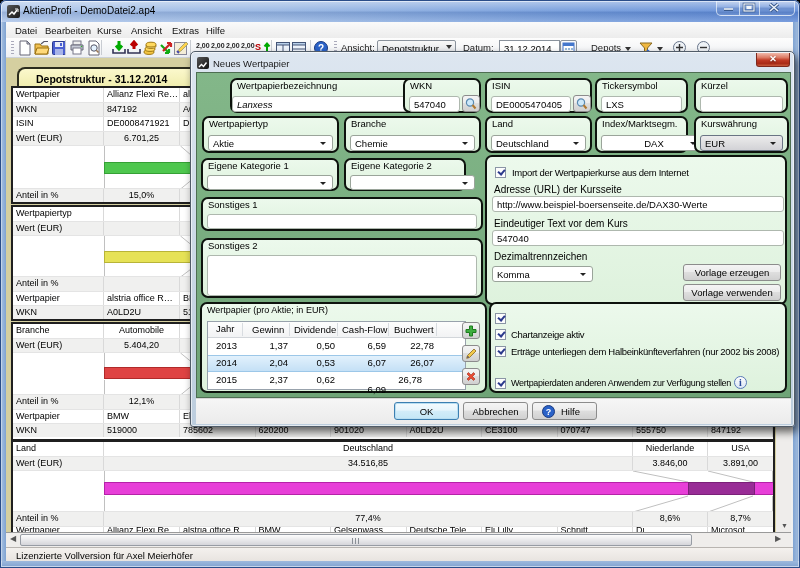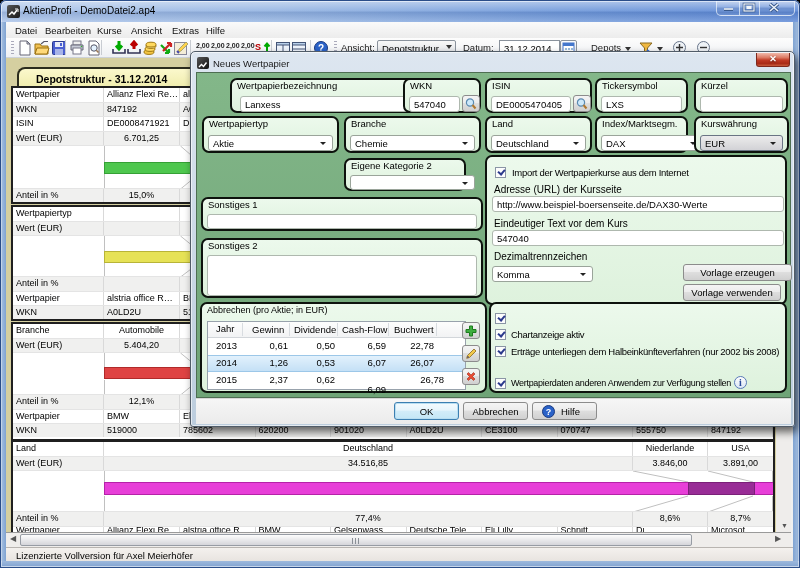--- a/index.html
+++ b/index.html
@@ -382,21 +382,21 @@
 <div id="dlg">
 <div id="dico"><svg width="12" height="12">
         <path d="M2 8 L4.5 5.5 L6.5 7.5 L9.5 3.5" stroke="#fff" stroke-width="1.4" fill="none"></path>
       </svg></div>
 <div id="dtitle" style="left:22px;">Neues Wertpapier</div>
 <div id="dclose">✕</div>
 <div id="dbody">
 
 <div class="g" style="left:5px;top:5px;width:196px;height:35px;margin-left:28px;">
         <div class="glab">Wertpapierbezeichnung</div>
-        <div class="inp" style="left:8px;top:16px;width:216px;height:16px;">Lanxess</div>
+        <div class="inp" style="left:0;top:16px;width:216px;height:16px;font-style:italic;">Lanxess</div>
       </div>
 <div class="g" style="left:206px;top:5px;width:78px;height:35px;">
         <div class="glab">WKN</div>
         <div class="inp" style="left:4px;top:16px;width:51px;height:16px;">547040</div>
         <div class="btn" style="left:57px;top:15px;width:18px;height:17px;"><svg width="14" height="14" style="margin-top:1px;">
             <circle cx="6" cy="5.5" r="3.6" fill="#cde8fa" stroke="#5a8ab0" stroke-width="1.2"></circle>
             <line x1="8.5" y1="8" x2="11.5" y2="11.5" stroke="#b07830" stroke-width="2"></line>
           </svg></div>
       </div>
 <div class="g" style="left:288px;top:5px;width:107px;height:35px;">
@@ -423,27 +423,31 @@
 <div class="g" style="left:147px;top:43px;width:137px;height:37px;">
         <div class="glab">Branche</div>
         <div class="cmb" style="left:4px;top:17px;width:125px;height:16px;">Chemie</div>
       </div>
 <div class="g" style="left:288px;top:43px;width:107px;height:37px;">
         <div class="glab">Land</div>
         <div class="cmb" style="left:4px;top:17px;width:95px;height:16px;">Deutschland</div>
       </div>
 <div class="g" style="left:398px;top:43px;width:93px;height:37px;">
         <div class="glab">Index/Marktsegm.</div>
-        <div class="cmb" style="left:4px;top:17px;width:102px;height:16px;">DAX</div>
+        <div class="cmb" style="left:4px;top:17px;width:102px;height:16px;text-align:center;">DAX</div>
       </div>
 <div class="g" style="left:497px;top:43px;width:95px;height:37px;">
         <div class="glab">Kurswährung</div>
         <div class="cmb" style="left:4px;top:17px;width:83px;height:16px;background:linear-gradient(#ececec,#d2d2d6);border-color:#6a7584;">EUR</div>
       </div>
 
+<div class="g" style="left:4px;top:85px;width:138px;height:33px;">
+        <div class="glab">Eigene Kategorie 1</div>
+        <div class="cmb" style="left:4px;top:15px;width:126px;height:15px;"></div>
+      </div>
 <div class="g" style="left:147px;top:85px;width:122px;height:33px;">
         <div class="glab">Eigene Kategorie 2</div>
         <div class="cmb" style="left:4px;top:15px;width:125px;height:15px;"></div>
       </div>
 
 <div class="g" style="left:4px;top:124px;width:282px;height:34px;">
         <div class="glab">Sonstiges 1</div>
         <div class="inp" style="left:4px;top:15px;width:270px;height:15px;"></div>
       </div>
 <div class="g" style="left:4px;top:165px;width:282px;height:60px;">
@@ -453,59 +457,59 @@
 
 <div class="g" style="left:288px;top:82px;width:302px;height:150px;">
  <div class="cb" style="left:8px;top:10px;"></div>
         <div class="cblab" style="left:25px;top:10px;">Import der Wertpapierkurse aus dem Internet</div>
  <div class="dlab" style="left:7px;top:27px;">Adresse (URL) der Kursseite</div>
  <div class="inp" style="left:5px;top:39px;width:292px;height:16px;">http://www.beispiel-boersenseite.de/DAX30-Werte</div>
  <div class="dlab" style="left:7px;top:61px;">Eindeutiger Text vor dem Kurs</div>
  <div class="inp" style="left:5px;top:73px;width:292px;height:16px;">547040</div>
  <div class="dlab" style="left:7px;top:94px;">Dezimaltrennzeichen</div>
  <div class="cmb" style="left:5px;top:109px;width:101px;height:16px;">Komma</div>
- <div class="btn" style="left:196px;top:107px;width:109px;height:17px;padding-top:2px;">Vorlage erzeugen</div>
+ <div class="btn" style="left:196px;top:107px;width:98px;height:17px;padding-top:2px;">Vorlage erzeugen</div>
  <div class="btn" style="left:196px;top:127px;width:98px;height:17px;padding-top:2px;">Vorlage verwenden</div>
 </div>
 
 <div class="g" style="left:3px;top:229px;width:287px;height:91px;">
- <div class="glab" style="font-size:9px;">Abbrechen (pro Aktie; in EUR)</div>
+ <div class="glab" style="font-size:9px;">Wertpapier (pro Aktie; in EUR)</div>
  <div style="position:absolute;left:5px;top:17px;width:259px;height:69px;background:#fff;border:1px solid #98a2ac;box-sizing:border-box;font-size:9.5px;">
   <div style="position:relative;height:15px;background:linear-gradient(#fdfdfd,#f2f3f4);border-bottom:1px solid #d2d6da;">
    <span class="abs" style="left:8px;top:1px;">Jahr</span>
             <span class="abs" style="left:44px;top:2px;">Gewinn</span>
             <span class="abs" style="left:86px;top:2px;">Dividende</span>
             <span class="abs" style="left:134px;top:2px;">Cash-Flow</span>
             <span class="abs" style="left:186px;top:2px;">Buchwert</span>
    <span class="abs" style="left:34px;top:1px;width:1px;height:13px;background:#d8dce0;"></span>
             <span class="abs" style="left:81px;top:1px;width:1px;height:13px;background:#d8dce0;"></span>
             <span class="abs" style="left:129px;top:1px;width:1px;height:13px;background:#d8dce0;"></span>
             <span class="abs" style="left:180px;top:1px;width:1px;height:13px;background:#d8dce0;"></span>
             <span class="abs" style="left:228px;top:1px;width:1px;height:13px;background:#d8dce0;"></span>
   </div>
   <div style="position:relative;height:17px;">
             <span class="abs" style="left:8px;top:2px;">2013</span>
-            <span class="abs" style="right:177px;top:2px;">0,61</span>
+            <span class="abs" style="right:177px;top:2px;">1,37</span>
             <span class="abs" style="right:130px;top:2px;">0,50</span>
             <span class="abs" style="right:79px;top:2px;">6,59</span>
             <span class="abs" style="right:31px;top:2px;">22,78</span>
           </div>
   <div style="position:relative;height:17px;background:linear-gradient(#e2f1fc,#c4e0f6);border-top:1px solid #9cc7e8;border-bottom:1px solid #9cc7e8;box-sizing:border-box;">
             <span class="abs" style="left:8px;top:1px;">2014</span>
-            <span class="abs" style="right:177px;top:1px;">1,26</span>
+            <span class="abs" style="right:177px;top:1px;">2,04</span>
             <span class="abs" style="right:130px;top:1px;">0,53</span>
             <span class="abs" style="right:79px;top:1px;">6,07</span>
             <span class="abs" style="right:31px;top:1px;">26,07</span>
           </div>
   <div style="position:relative;height:17px;">
             <span class="abs" style="left:8px;top:2px;">2015</span>
             <span class="abs" style="right:177px;top:2px;">2,37</span>
             <span class="abs" style="right:130px;top:2px;">0,62</span>
             <span class="abs" style="right:79px;top:12px;">6,09</span>
-            <span class="abs" style="right:21px;top:2px;">26,78</span>
+            <span class="abs" style="right:43px;top:2px;">26,78</span>
           </div>
  </div>
  <div class="btn" style="left:260px;top:18px;width:18px;height:17px;"><svg width="12" height="12" style="margin-top:2px;">
             <path d="M4.5 1 h3 v3.5 H11 v3 H7.5 V11 h-3 V7.5 H1 v-3 h3.5 z" fill="#3fae3f" stroke="#1e7a1e"></path>
           </svg></div>
  <div class="btn" style="left:260px;top:41px;width:18px;height:17px;"><svg width="12" height="12" style="margin-top:2px;">
             <path d="M9 1 l2 2 -6.5 6.5 -2.8 .8 .8 -2.8 z" fill="#f2c84b" stroke="#8a6a20" stroke-width=".8"></path>
             <path d="M2.5 8.5 l1 1" stroke="#447" stroke-width="1.6"></path>
           </svg></div>
  <div class="btn" style="left:260px;top:64px;width:18px;height:17px;"><svg width="12" height="12" style="margin-top:2px;">

